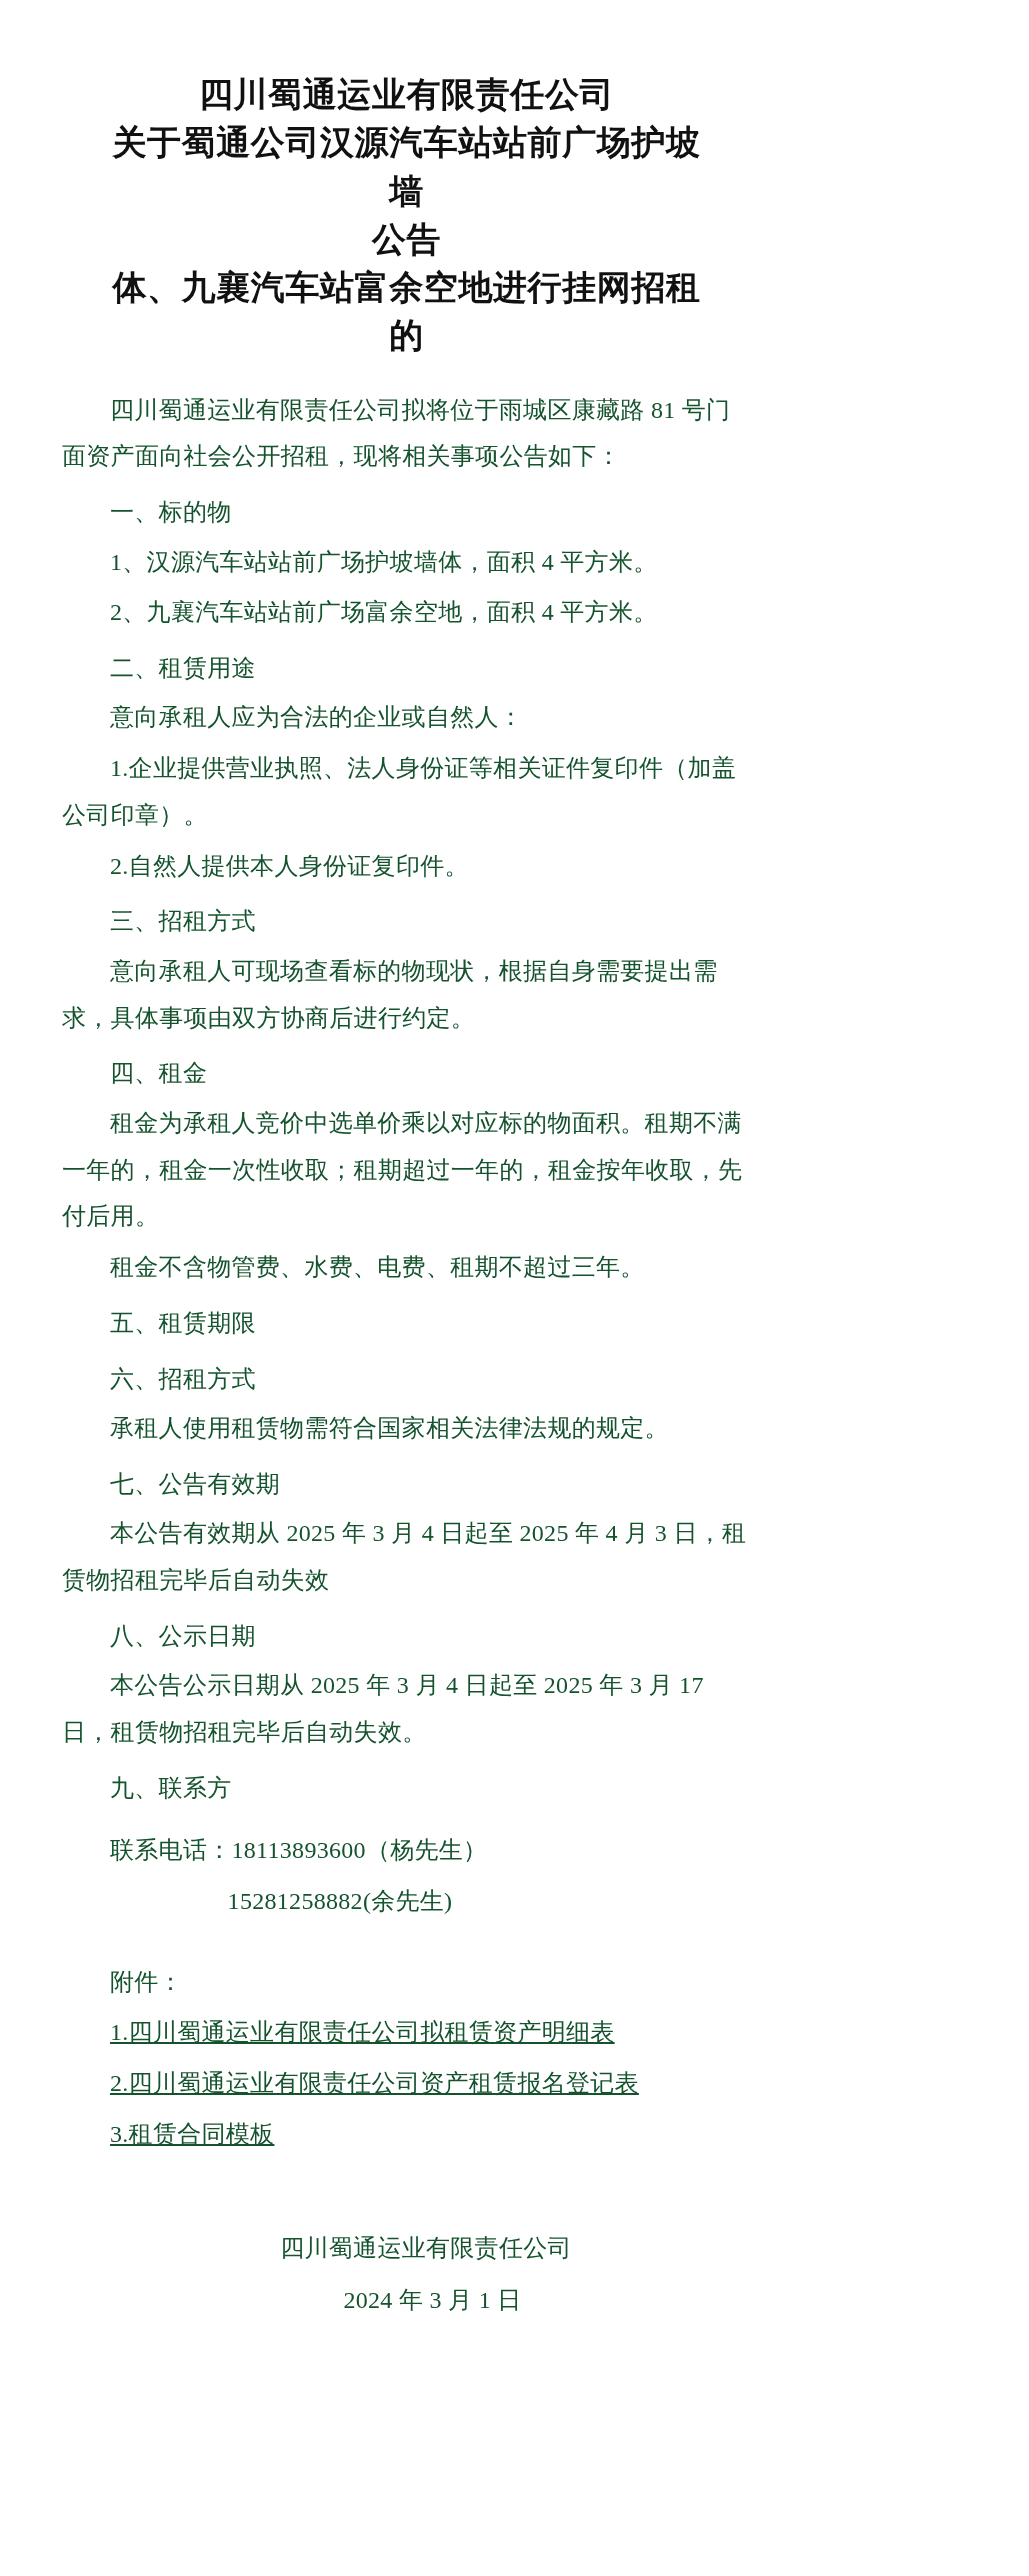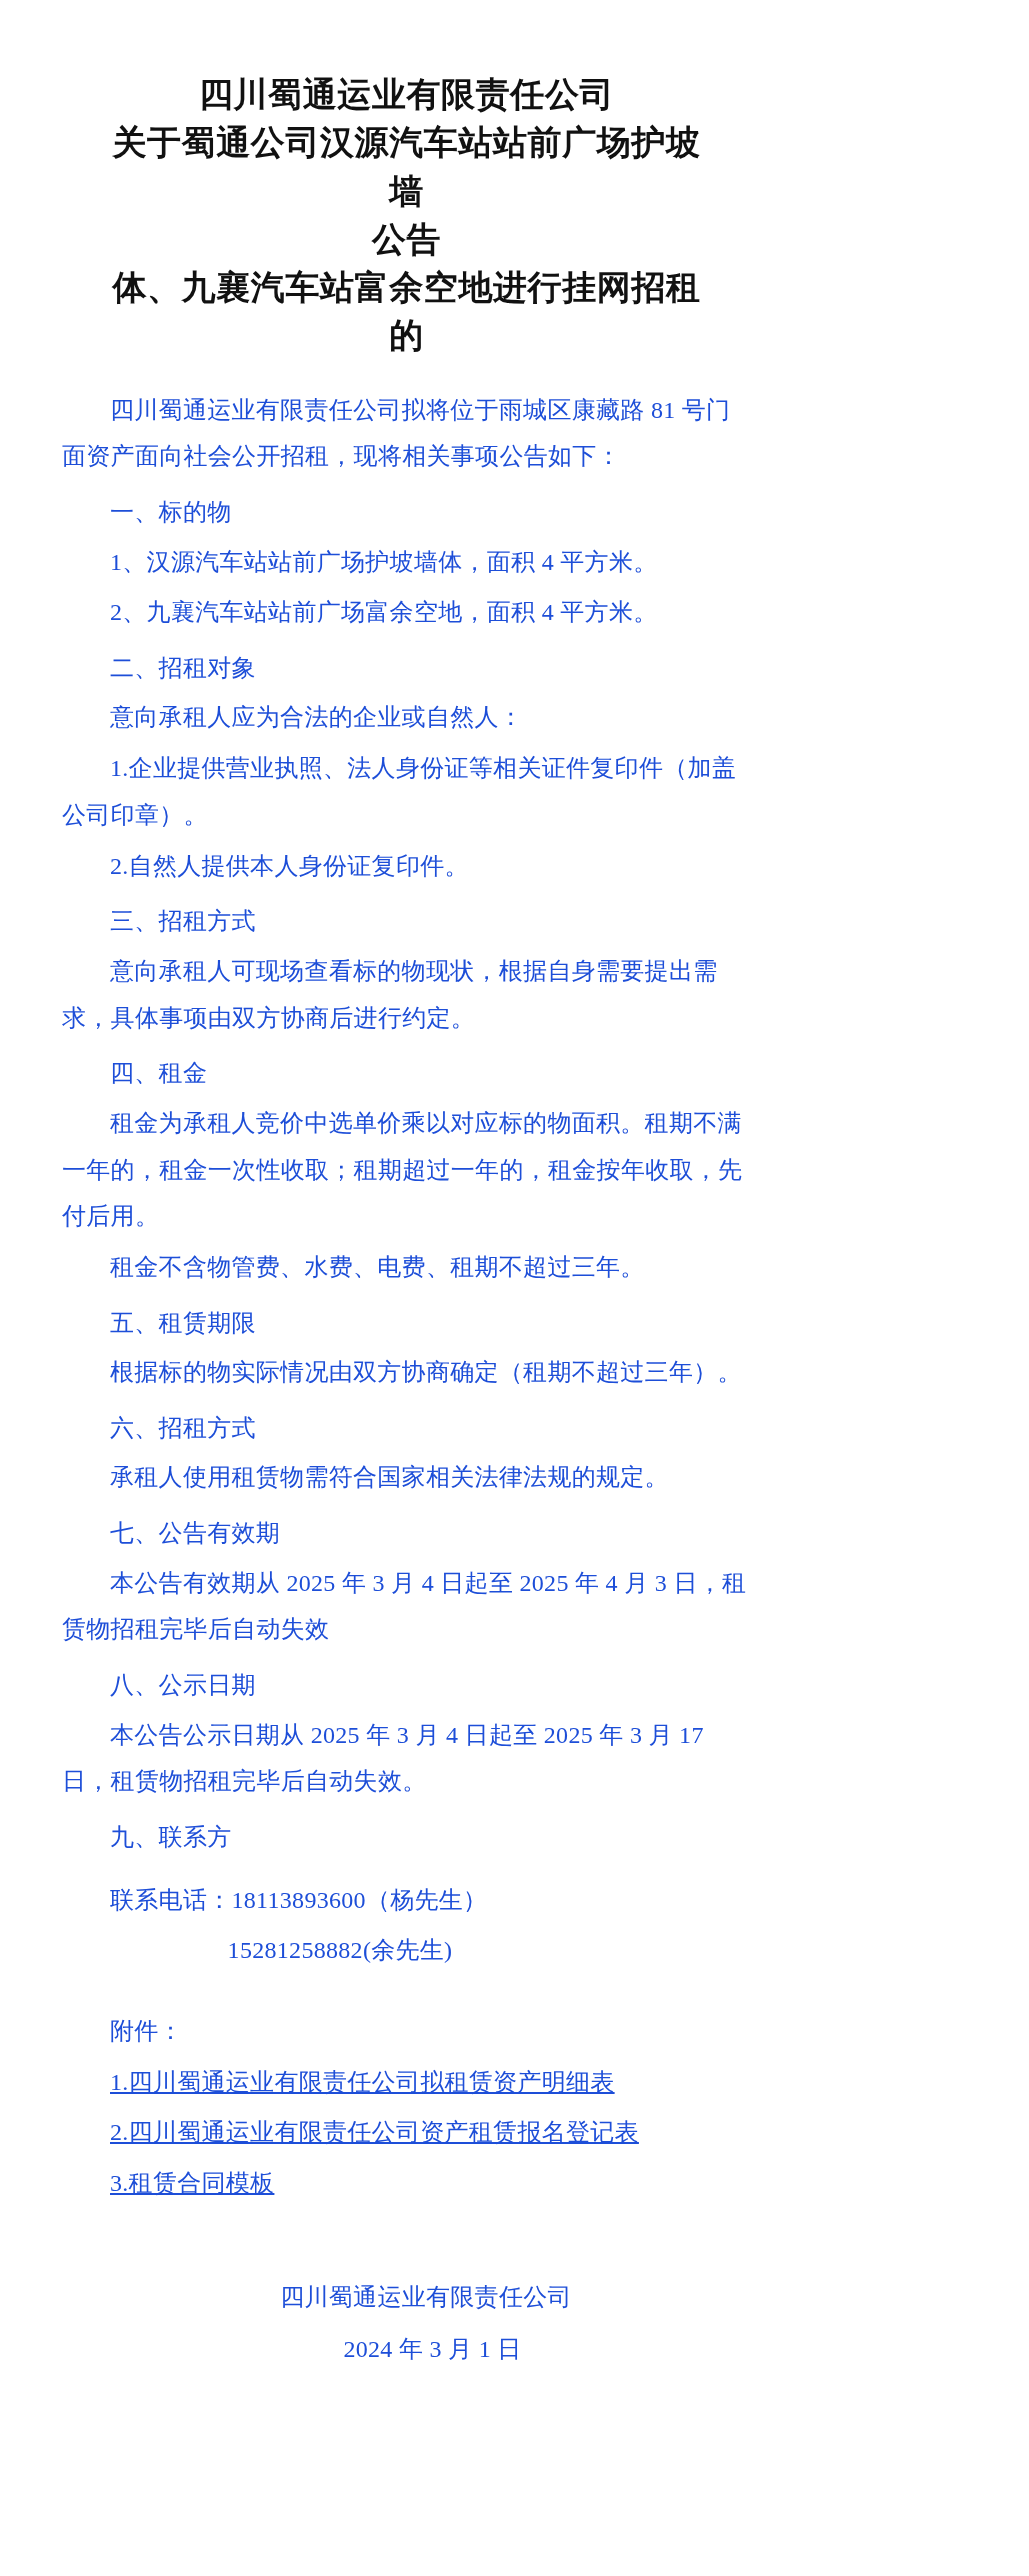--- a/index.html
+++ b/index.html
@@ -28,21 +28,21 @@
     letter-spacing: 0.6px;
     margin: 0 39px 26px 39px;
     color: #111111;
   }
   .doc-title .tl {
     display: block;
   }
   .body-text {
     font-size: 24px;
     line-height: 1.95;
-    color: #1d4ed8;
+    color: #14532d;
     letter-spacing: 0.3px;
   }
   p {
     margin: 0 0 3.9px 0;
   }
   .indent {
     text-indent: 2em;
   }
   .section-head {
     text-indent: 2em;
@@ -88,34 +88,33 @@
   </div>
 
   <div class="body-text">
 
     <p class="indent">四川蜀通运业有限责任公司拟将位于雨城区康藏路 81 号门面资产面向社会公开招租，现将相关事项公告如下：</p>
 
     <p class="section-head">一、标的物</p>
     <p class="indent">1、汉源汽车站站前广场护坡墙体，面积 4 平方米。</p>
     <p class="indent">2、九襄汽车站站前广场富余空地，面积 4 平方米。</p>
 
-    <p class="section-head">二、招租对象</p>
+    <p class="section-head">二、租赁用途</p>
     <p class="indent">意向承租人应为合法的企业或自然人：</p>
     <p class="indent">1.企业提供营业执照、法人身份证等相关证件复印件（加盖公司印章）。</p>
     <p class="indent">2.自然人提供本人身份证复印件。</p>
 
     <p class="section-head">三、招租方式</p>
     <p class="indent">意向承租人可现场查看标的物现状，根据自身需要提出需求，具体事项由双方协商后进行约定。</p>
 
     <p class="section-head">四、租金</p>
     <p class="indent">租金为承租人竞价中选单价乘以对应标的物面积。租期不满一年的，租金一次性收取；租期超过一年的，租金按年收取，先付后用。</p>
     <p class="indent">租金不含物管费、水费、电费、租期不超过三年。</p>
 
     <p class="section-head">五、租赁期限</p>
-    <p class="indent">根据标的物实际情况由双方协商确定（租期不超过三年）。</p>
 
     <p class="section-head">六、招租方式</p>
     <p class="indent">承租人使用租赁物需符合国家相关法律法规的规定。</p>
 
     <p class="section-head">七、公告有效期</p>
     <p class="indent">本公告有效期从 2025 年 3 月 4 日起至 2025 年 4 月 3 日，租赁物招租完毕后自动失效</p>
 
     <p class="section-head">八、公示日期</p>
     <p class="indent">本公告公示日期从 2025 年 3 月 4 日起至 2025 年 3 月 17 日，租赁物招租完毕后自动失效。</p>
 

